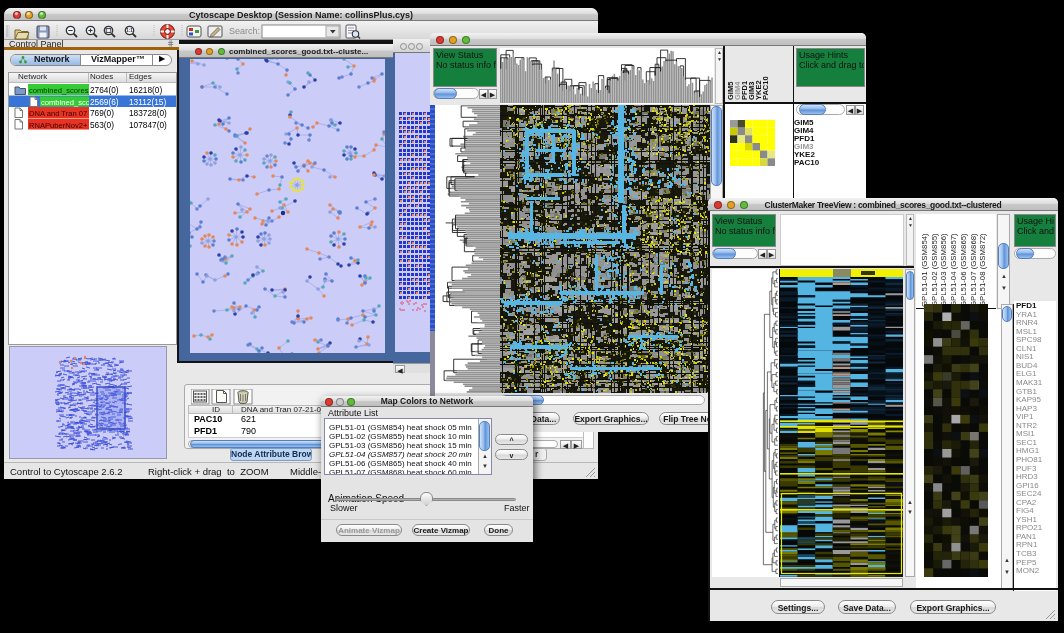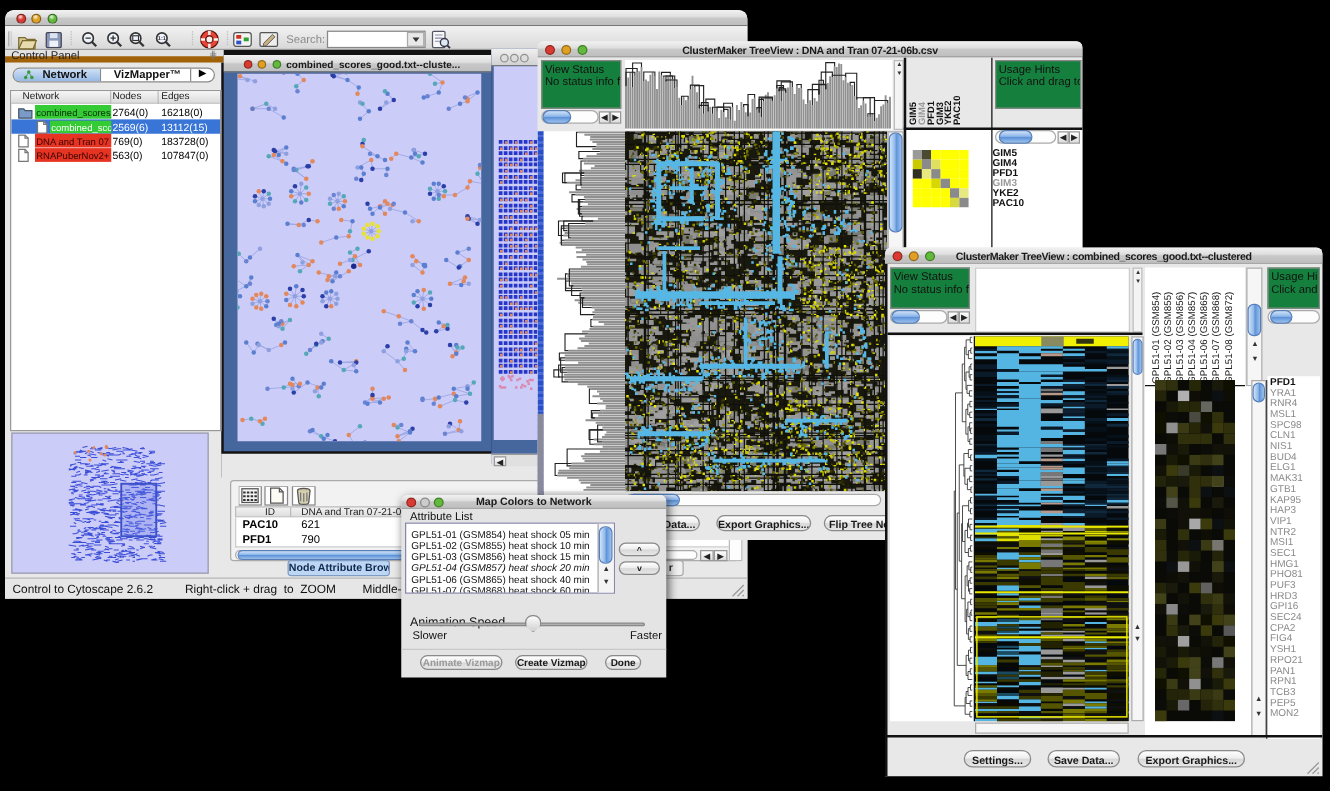--- a/index.html
+++ b/index.html
@@ -24,20 +24,21 @@
 .whitebox { position:absolute; background:#15803d; border:1px solid #888; }
 .sbbtn { position:absolute; background:linear-gradient(#fff,#ddd); border:1px solid #999;
   font-size:7px; color:#222; text-align:center; line-height:9px; }
 .t { position:absolute; white-space:nowrap; }
 </style></head><body>
 <div class="win" style="left:4px;top:8px;width:594px;height:471px;background:#e8e8e8;border-radius:7px 7px 0 0;z-index:1;overflow:hidden;">
     <div class="titlebar" style="height:13px;border-radius:7px 7px 0 0;"></div>
     <div class="tl" style="left:9px;top:3px;width:8px;height:8px;background:radial-gradient(circle at 40% 25%, #ffffffaa 15%, transparent 40%),#d93b32;border:1px solid #00000066;"></div>
     <div class="tl" style="left:21px;top:3px;width:8px;height:8px;background:radial-gradient(circle at 40% 25%, #ffffffaa 15%, transparent 40%),#dfa023;border:1px solid #00000066;"></div>
     <div class="tl" style="left:34px;top:3px;width:8px;height:8px;background:radial-gradient(circle at 40% 25%, #ffffffaa 15%, transparent 40%),#62ba3c;border:1px solid #00000066;"></div>
+    <div class="ttext" style="top:1.5px;font-size:9px;">Cytoscape Desktop (Session Name: collinsPlus.cys)</div>
     <div class="abs" style="left:0;top:13px;width:594px;height:19px;background:linear-gradient(#f2f2f2,#d8d8d8);border-bottom:1px solid #9a9a9a;">
       <svg width="594" height="19" viewBox="0 0 594 19" style="position:absolute;left:0;top:0;">
         <line x1="3" y1="4" x2="3" y2="16" stroke="#aaa"></line>
         <line x1="5" y1="4" x2="5" y2="16" stroke="#ccc"></line>
         <g transform="translate(11,6)">
           <path d="M0 3 h5 l1.5 1.5 H13 v7.5 H0 z" fill="#d8c890" stroke="#7a6a30"></path>
           <path d="M0 12 L3 5.5 h11 l-2.5 6.5 z" fill="#e8dcae" stroke="#7a6a30"></path>
         </g>
         <g transform="translate(33,5)">
           <rect width="12" height="12" rx="1" fill="#8898b8" stroke="#445"></rect>
@@ -91,21 +92,21 @@
         </g>
         <g transform="translate(342,3)">
           <rect x="0" y="1" width="10" height="13" rx="1" fill="#f8f8f8" stroke="#556"></rect>
           <path d="M2 4 h6 M2 6.5 h6 M2 9 h4" stroke="#88a" stroke-width="0.9"></path>
           <circle cx="9.5" cy="10" r="3.2" fill="#dce8f4" stroke="#334" stroke-width="1.1"></circle>
           <line x1="11.8" y1="12.3" x2="14" y2="14.5" stroke="#334" stroke-width="1.5"></line>
         </g>
       </svg>
     </div>
     <div class="abs" style="left:173px;top:32px;width:421px;height:342px;background:#131313;"></div>
-    <div class="abs" style="left:0;top:32px;width:175px;height:10px;background:#e2e2e2;border-bottom:5px solid #a16207;">
+    <div class="abs" style="left:0;top:32px;width:175px;height:10px;background:#e2e2e2;border-bottom:3px solid #a16207;">
       <span class="t" style="left:5px;top:-1px;font-size:9px;color:#222;">Control Panel</span>
       <span class="t" style="right:5px;top:-1px;font-size:8px;color:#777;">⋕</span>
     </div>
     <div class="abs" style="left:6px;top:46px;width:162px;height:12px;border:1px solid #8a8a8a;border-radius:6px;background:#fff;">
       <div class="abs" style="left:0;top:0;width:70px;height:10px;background:linear-gradient(#cfe0f4,#96b9e6);border-right:1px solid #8a8a8a;border-radius:5px 0 0 5px;">
         <span class="t" style="left:23px;top:-1px;font-size:9px;font-weight:bold;color:#111;">Network</span>
         <svg width="16" height="10" viewBox="0 0 16 10" style="position:absolute;left:0;top:0;left:4px;">
           <circle cx="8" cy="2.5" r="1.4" fill="#3a9a3a"></circle>
           <circle cx="5.5" cy="7" r="1.4" fill="#3a9a3a"></circle>
           <circle cx="10.5" cy="7" r="1.4" fill="#3a9a3a"></circle>
@@ -1004,21 +1005,20 @@
         <circle cx="194" cy="75" r="1.8" fill="#e2885c"></circle>
         <circle cx="194" cy="73" r="1.8" fill="#6a84d4"></circle>
       </svg>
     </div>
   </div>
 <div class="win" style="left:430px;top:33px;width:436px;height:399px;background:#e8e8e8;z-index:4;border-radius:5px 5px 0 0;">
     <div class="titlebar" style="height:13px;border-radius:5px 5px 0 0;"></div>
     <div class="tl" style="left:6px;top:3px;width:8px;height:8px;background:#d93b32;border:1px solid #00000055;"></div>
     <div class="tl" style="left:19px;top:3px;width:8px;height:8px;background:#dfa023;border:1px solid #00000055;"></div>
     <div class="tl" style="left:32px;top:3px;width:8px;height:8px;background:#62ba3c;border:1px solid #00000055;"></div>
-    <div class="ttext" style="top:1.5px;font-size:8.5px;letter-spacing:-0.2px;">ClusterMaker TreeView : DNA and Tran 07-21-06b.csv</div>
     <div class="abs" style="left:0;top:13px;width:436px;height:386px;overflow:hidden;">
       <div class="whitebox" style="left:3px;top:2px;width:64px;height:39px;font-size:9px;color:#111;">
         <span class="t" style="left:2px;top:1px;">View Status</span>
         <span class="t" style="left:2px;top:11px;">No status info f</span>
       </div>
       <div class="sb" style="left:3px;top:42px;width:46px;height:11px;"></div>
       <div class="sbthumb" style="left:4px;top:42px;width:23px;height:11px;"></div>
       <div class="sbbtn" style="left:49px;top:43px;width:9px;height:10px;">◀</div>
       <div class="sbbtn" style="left:58px;top:43px;width:9px;height:10px;">▶</div>
       <div class="abs" style="left:70px;top:2px;width:214px;height:56px;background:#fff;">

